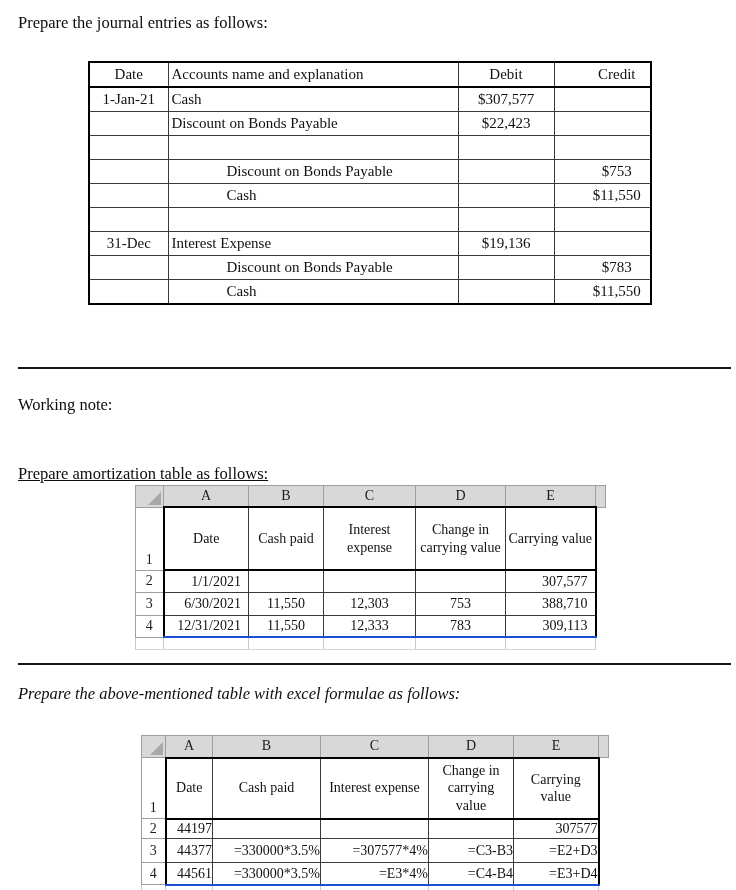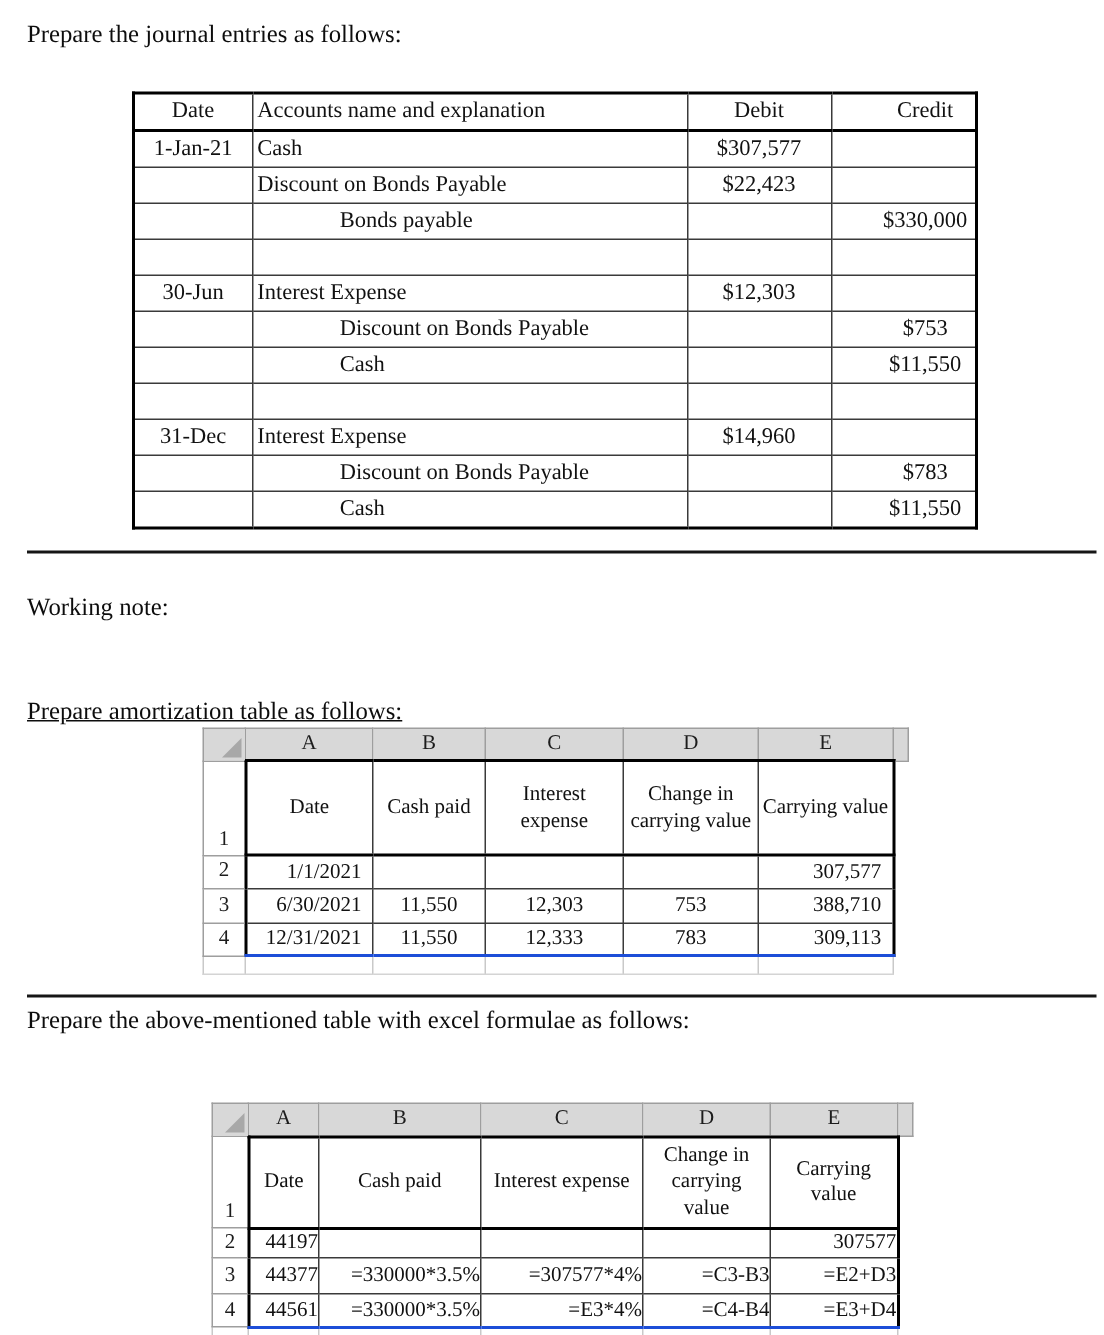--- a/index.html
+++ b/index.html
@@ -86,34 +86,22 @@
       <td class="jc outer-r"></td>
     </tr>
     <tr>
       <td class="jc outer-l"></td>
       <td class="jl">Discount on Bonds Payable</td>
       <td class="jc">$22,423</td>
       <td class="jc outer-r"></td>
     </tr>
     <tr>
       <td class="jc outer-l"></td>
-      <td class="jl indent">Bonds payable</td>
-      <td class="jc"></td>
-      <td class="jc outer-r">$330,000</td>
-    </tr>
-    <tr>
-      <td class="jc outer-l"></td>
       <td class="jl"></td>
       <td class="jc"></td>
-      <td class="jc outer-r"></td>
-    </tr>
-    <tr>
-      <td class="jc outer-l">30-Jun</td>
-      <td class="jl">Interest Expense</td>
-      <td class="jc">$12,303</td>
       <td class="jc outer-r"></td>
     </tr>
     <tr>
       <td class="jc outer-l"></td>
       <td class="jl indent">Discount on Bonds Payable</td>
       <td class="jc"></td>
       <td class="jc outer-r">$753</td>
     </tr>
     <tr>
       <td class="jc outer-l"></td>
@@ -123,21 +111,21 @@
     </tr>
     <tr>
       <td class="jc outer-l"></td>
       <td class="jl"></td>
       <td class="jc"></td>
       <td class="jc outer-r"></td>
     </tr>
     <tr>
       <td class="jc outer-l">31-Dec</td>
       <td class="jl">Interest Expense</td>
-      <td class="jc">$14,960</td>
+      <td class="jc">$19,136</td>
       <td class="jc outer-r"></td>
     </tr>
     <tr>
       <td class="jc outer-l"></td>
       <td class="jl indent">Discount on Bonds Payable</td>
       <td class="jc"></td>
       <td class="jc outer-r">$783</td>
     </tr>
     <tr class="last">
       <td class="jc outer-l"></td>
@@ -218,21 +206,21 @@
         <td></td>
         <td></td>
         <td></td>
         <td style="border:0"></td>
     </tr>
   </tbody>
 </table>
 
 <div class="abs divider" style="top:663px;"></div>
 
-<div class="abs para" style="left:18px;top:670px;">Prepare the above-mentioned table with excel formulae as follows:</div>
+<div class="abs para" style="left:18px;top:684px;font-style:italic;">Prepare the above-mentioned table with excel formulae as follows:</div>
 
 <table class="xl abs" style="left:141px;top:735px;">
   <colgroup>
       <col style="width:24px">
       <col style="width:47px">
       <col style="width:108px">
       <col style="width:108px">
       <col style="width:85px">
       <col style="width:85px">
       <col style="width:10px">

